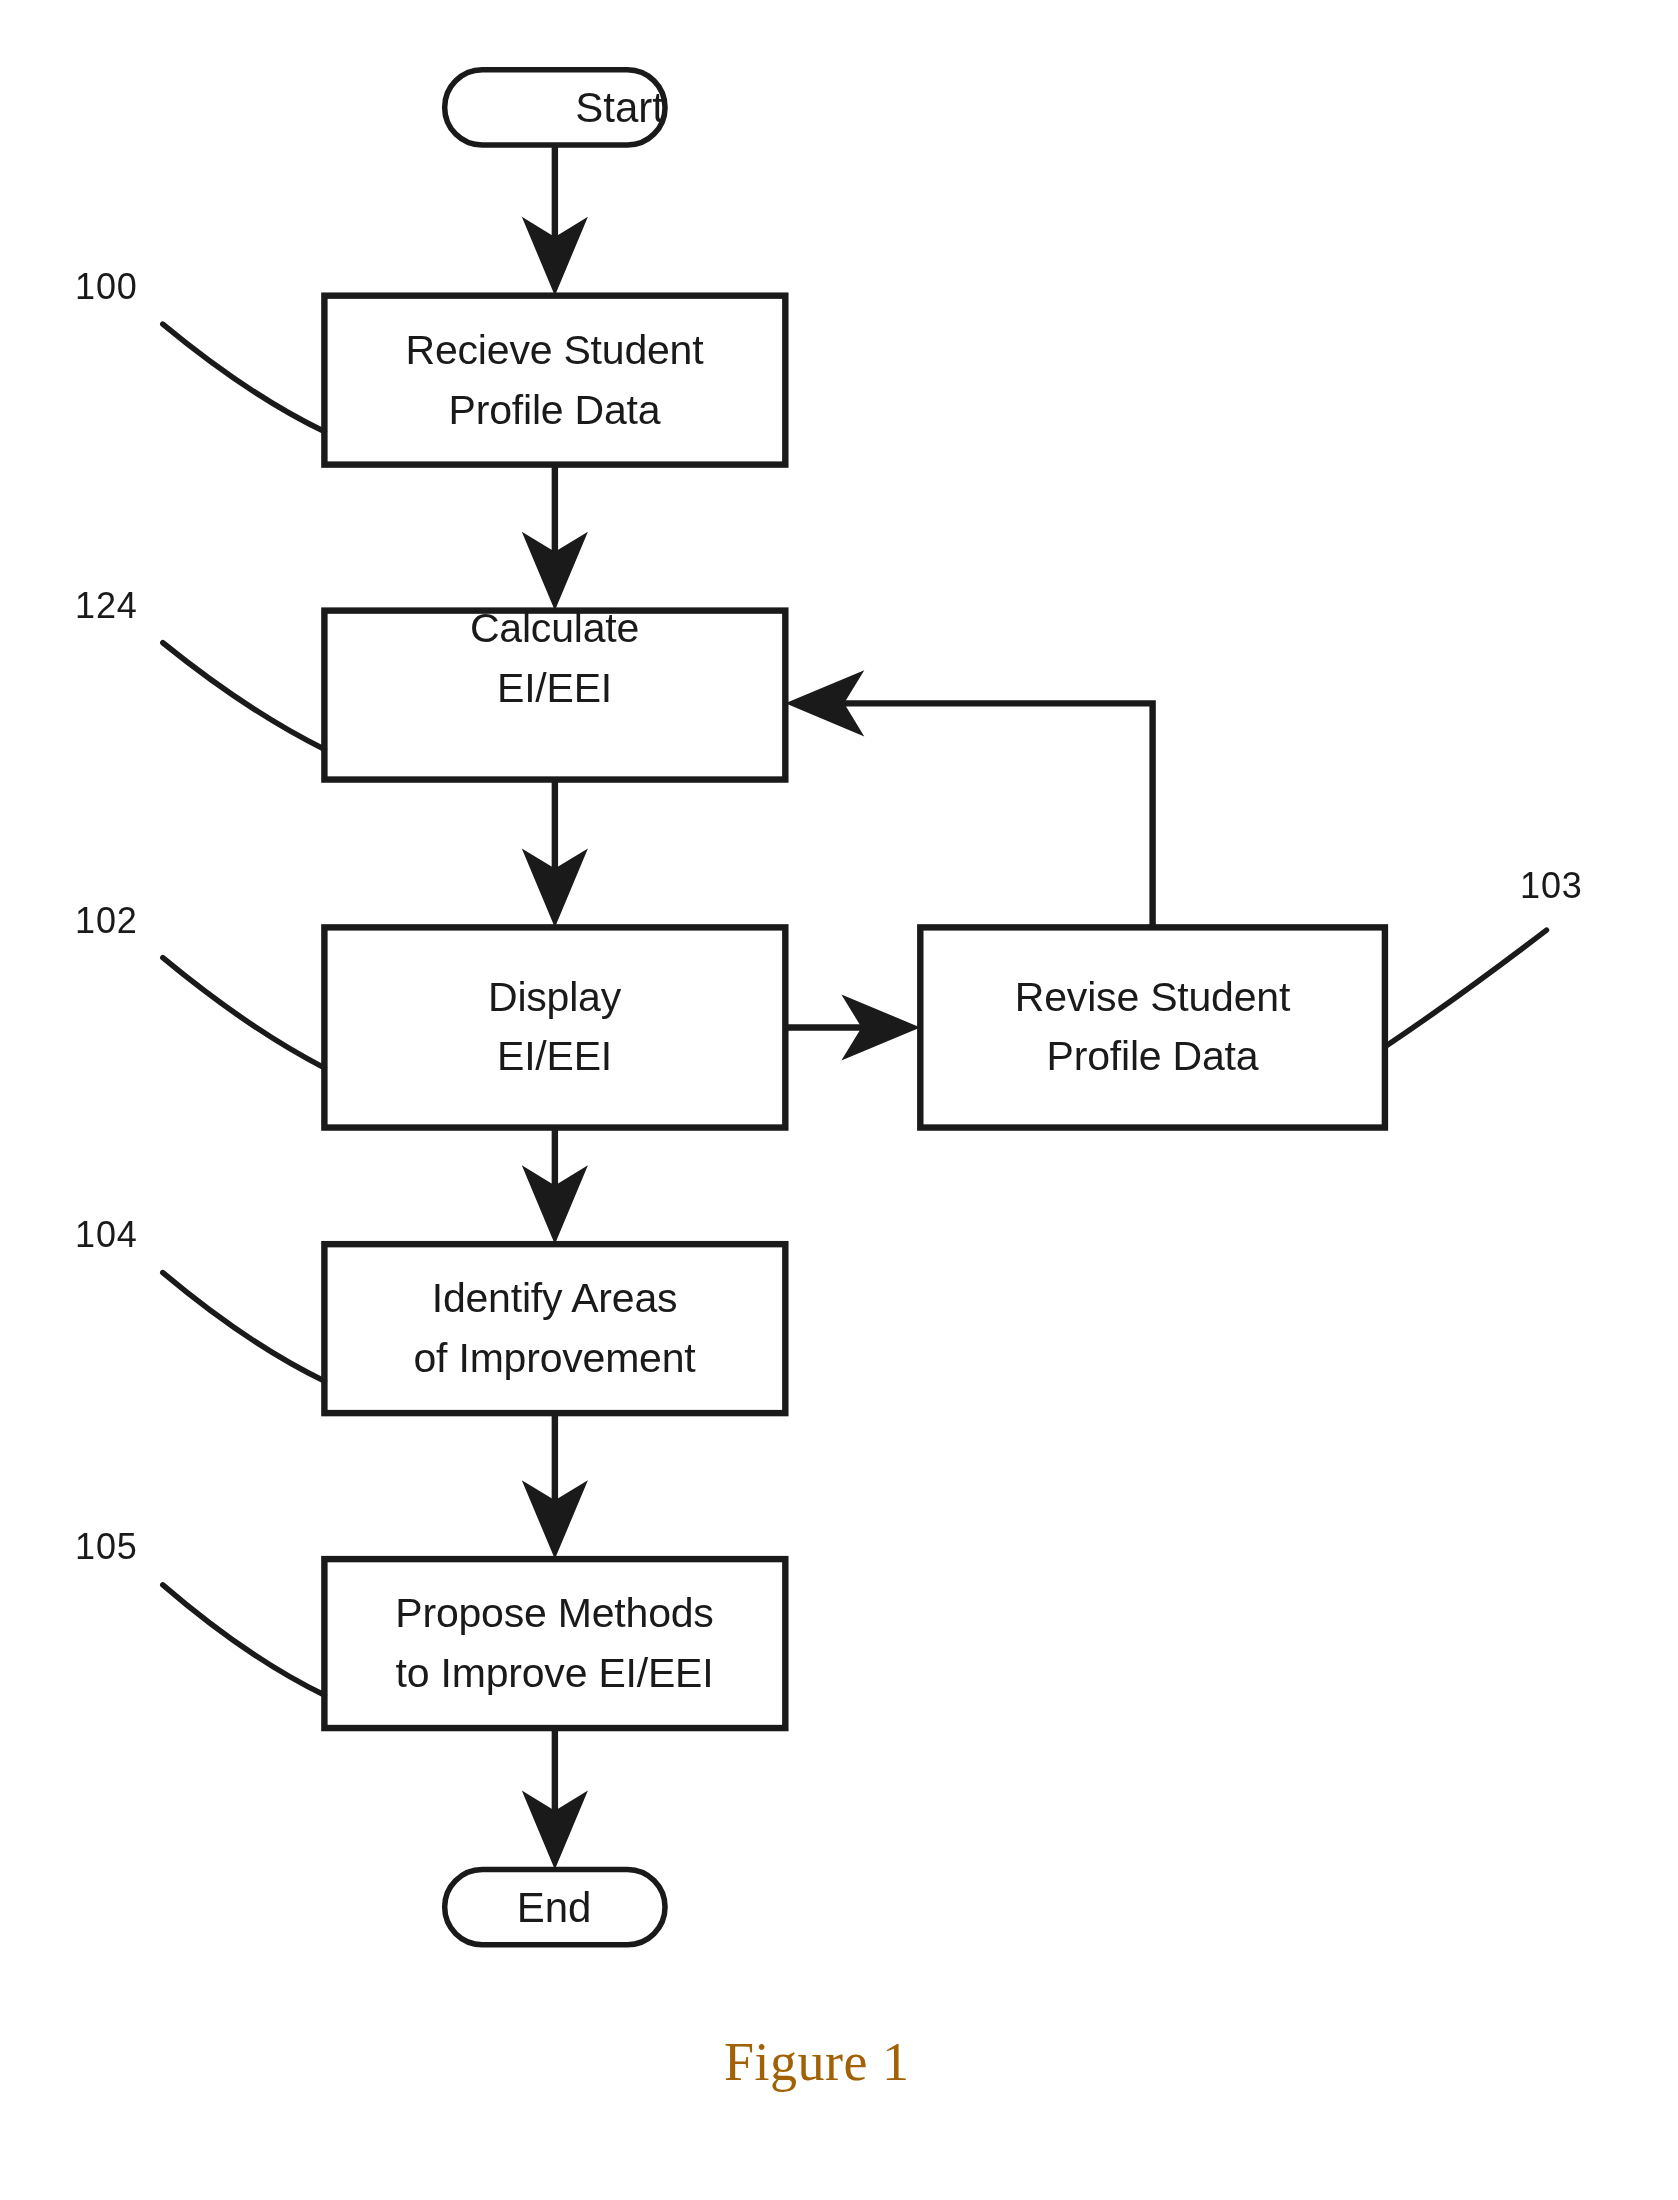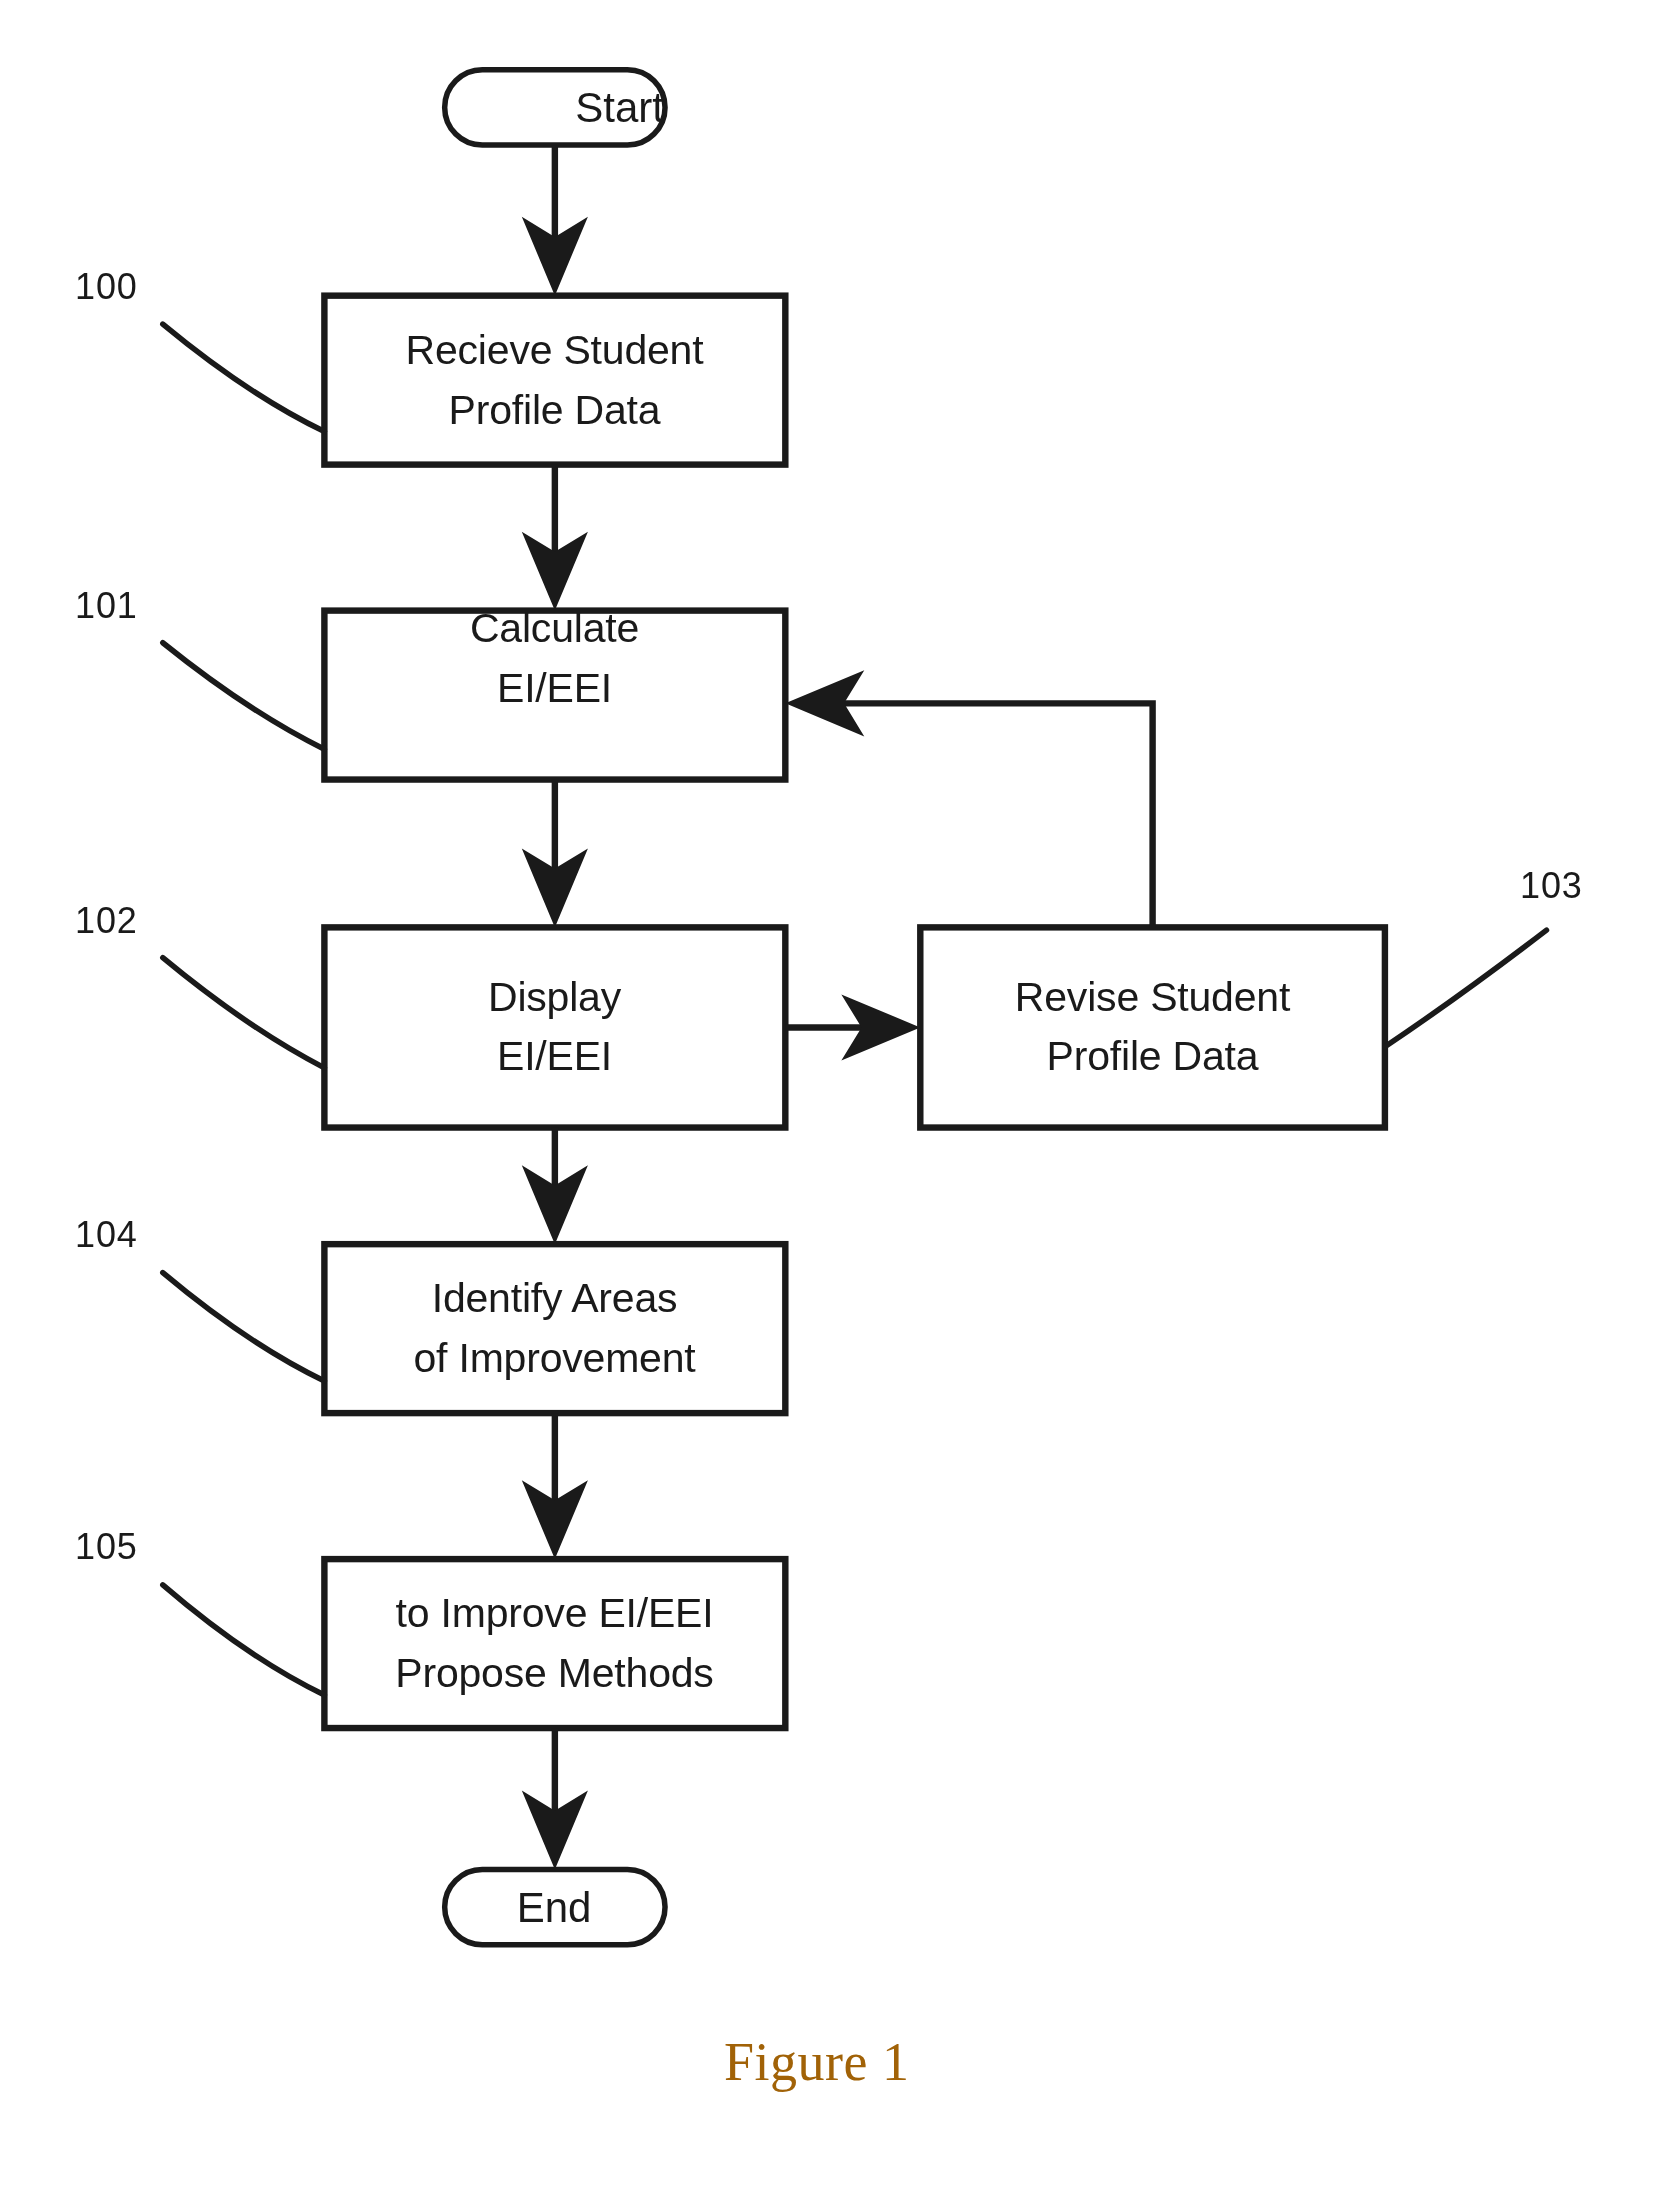--- a/index.html
+++ b/index.html
@@ -173,43 +173,43 @@
   <div class="node-label" style="left:324px; top:296px; width:461px; height:169px;">
     <span class="ln">Recieve Student</span>
     <span class="ln">Profile Data</span>
   </div>
   <div class="ref-num" style="left:75px; top:266px;">100</div>
 
   <div class="node-label" style="left:324px; top:574px; width:461px; height:169px;">
     <span class="ln">Calculate</span>
     <span class="ln">EI/EEI</span>
   </div>
-  <div class="ref-num" style="left:75px; top:585px;">101</div>
+  <div class="ref-num" style="left:75px; top:585px;">124</div>
 
   <div class="node-label" style="left:324px; top:927px; width:461px; height:200px;">
     <span class="ln">Display</span>
     <span class="ln">EI/EEI</span>
   </div>
   <div class="ref-num" style="left:75px; top:900px;">102</div>
 
   <div class="node-label" style="left:920px; top:927px; width:465px; height:200px;">
     <span class="ln">Revise Student</span>
     <span class="ln">Profile Data</span>
   </div>
   <div class="ref-num" style="left:1520px; top:865px;">103</div>
 
   <div class="node-label" style="left:324px; top:1244px; width:461px; height:169px;">
     <span class="ln">Identify Areas</span>
     <span class="ln">of Improvement</span>
   </div>
   <div class="ref-num" style="left:75px; top:1214px;">104</div>
 
   <div class="node-label" style="left:324px; top:1559px; width:461px; height:169px;">
+    <span class="ln">Propose Methods</span>
     <span class="ln">to Improve EI/EEI</span>
-    <span class="ln">Propose Methods</span>
   </div>
   <div class="ref-num" style="left:75px; top:1526px;">105</div>
 
   <div class="term-label" style="left:444px; top:1870px; width:220px; height:75px;">
     <span>End</span>
   </div>
 
   <div class="fig-caption" style="left:724px; top:2031px;">Figure 1</div>
 
 </div>

